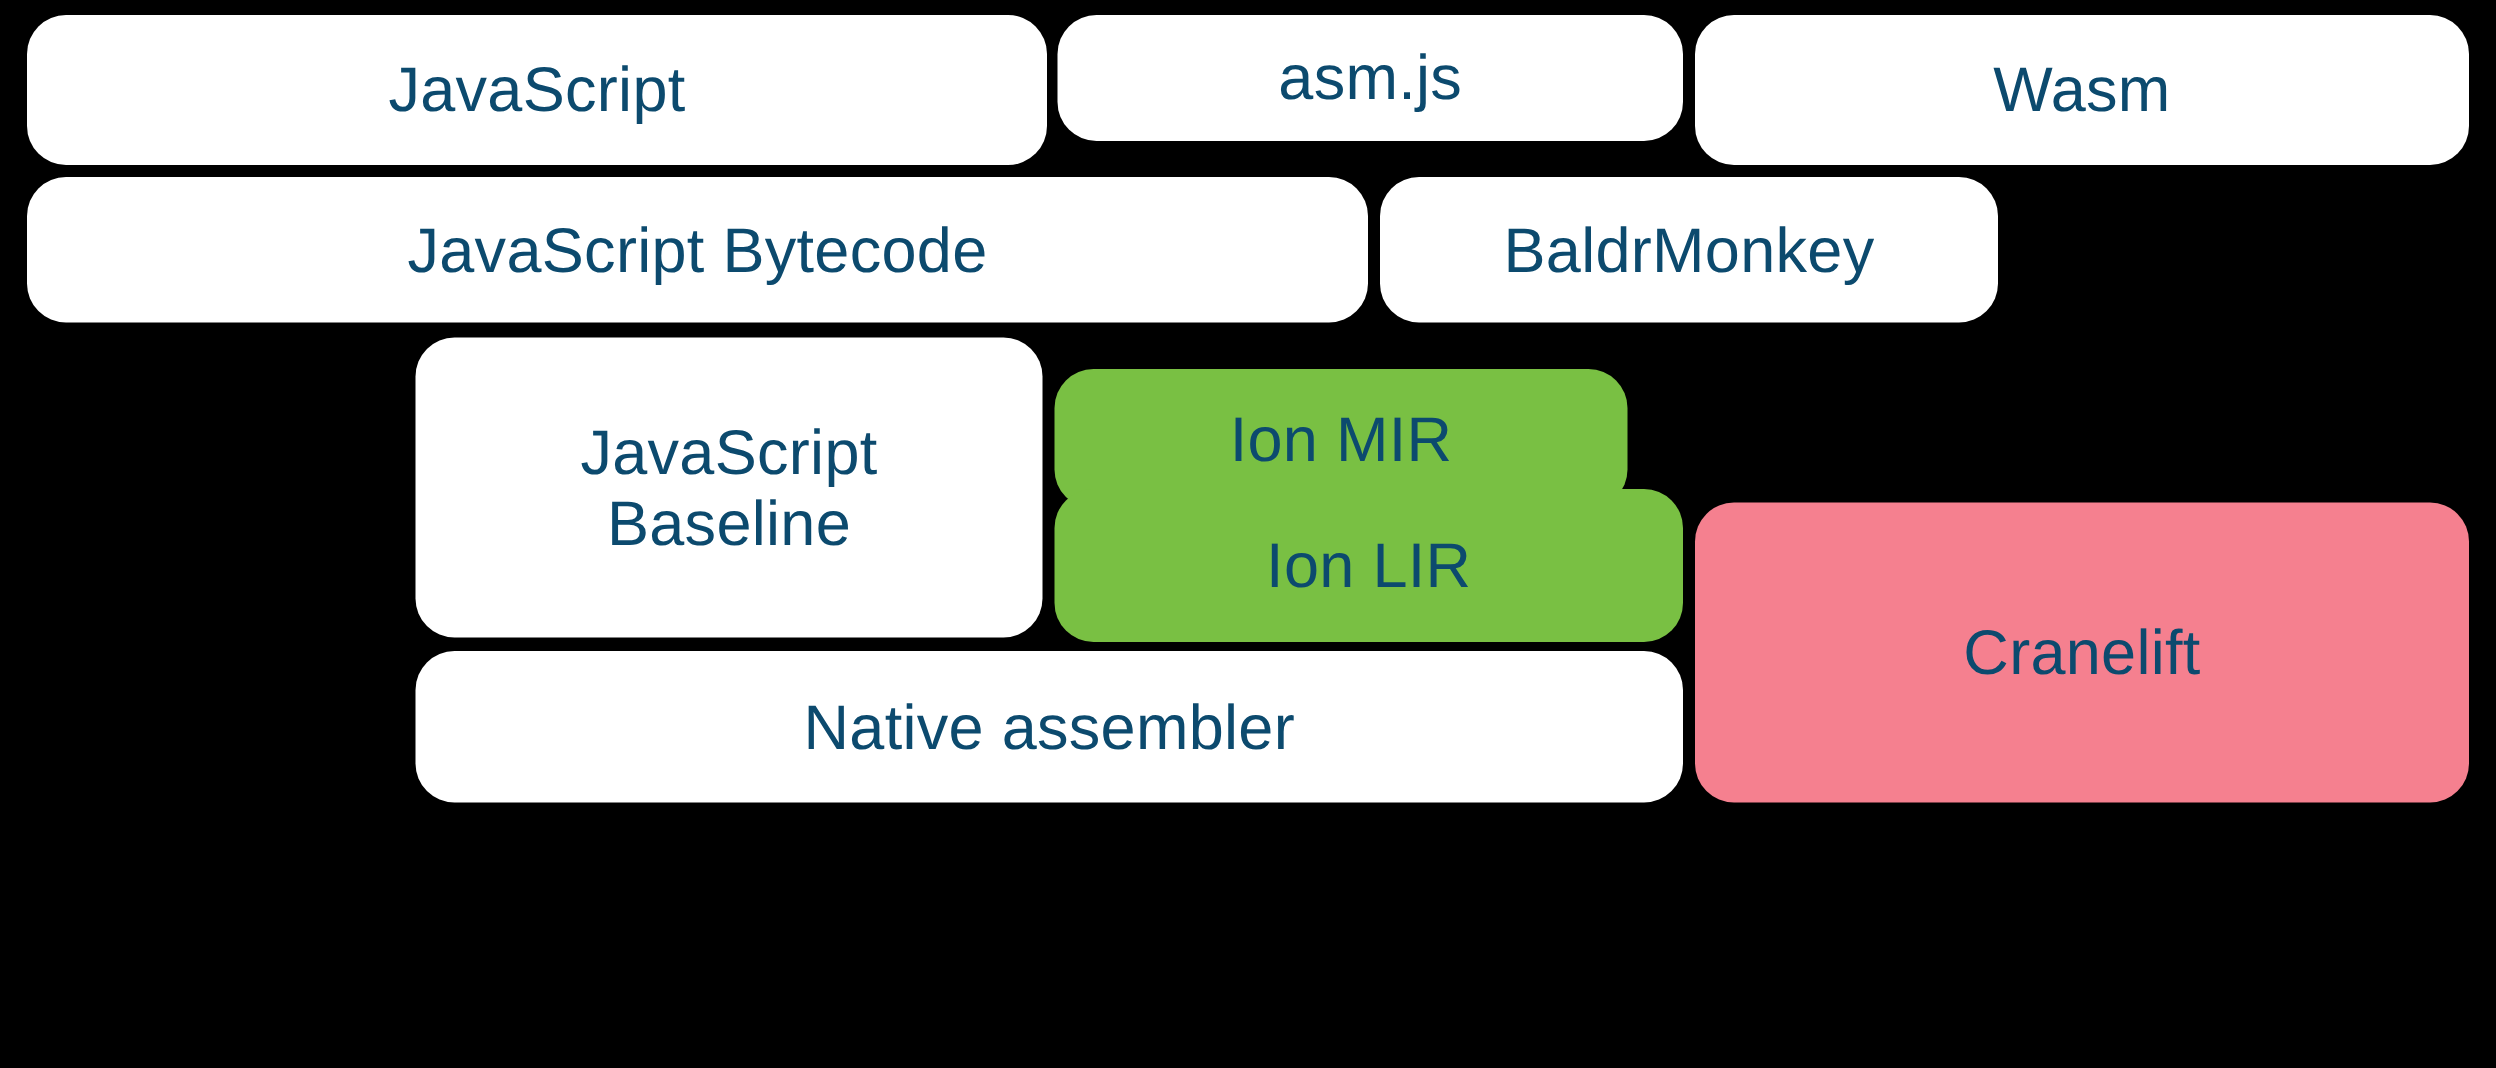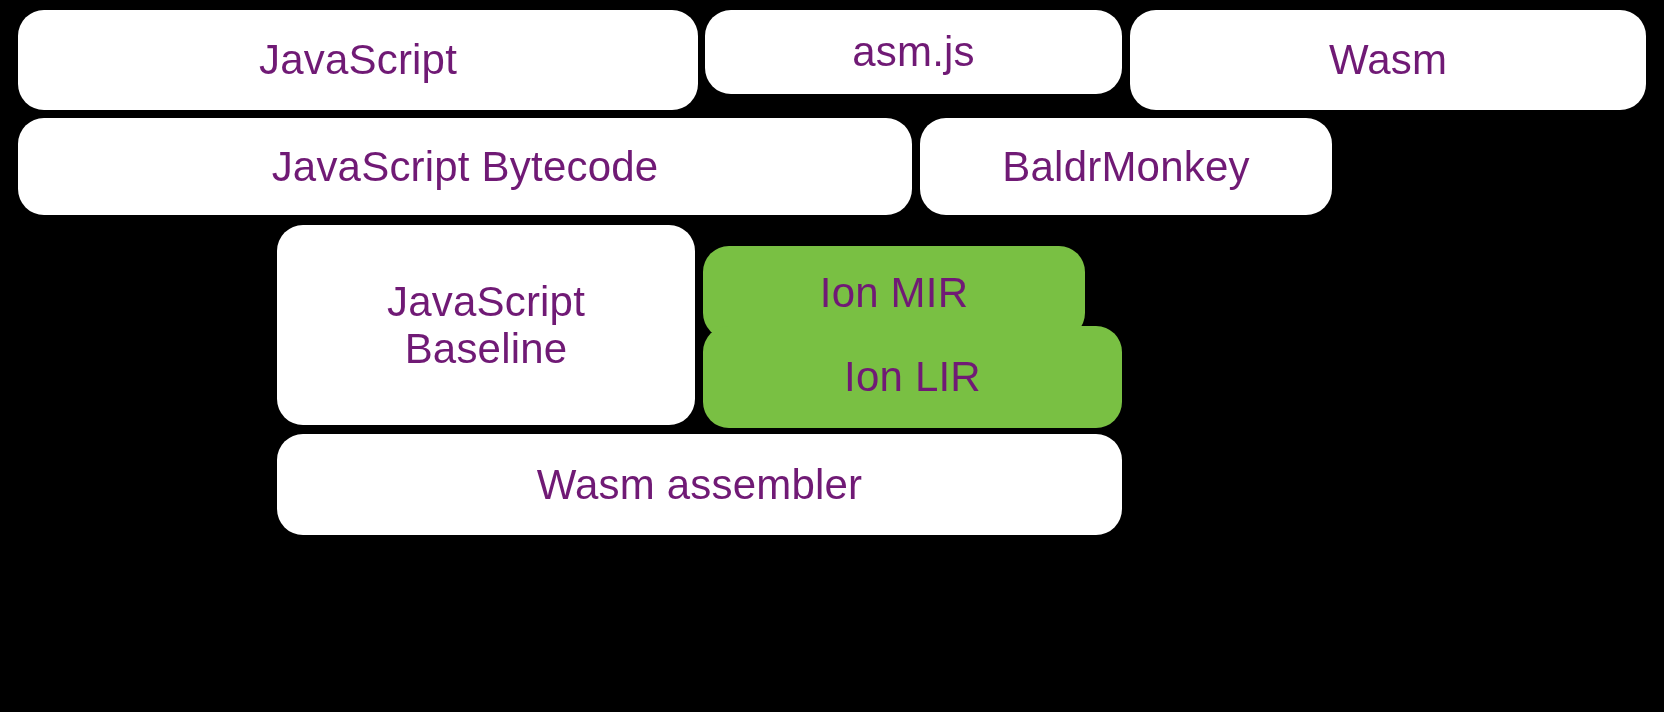--- a/index.html
+++ b/index.html
@@ -17,21 +17,21 @@
     font-family: "Liberation Sans", sans-serif;
   }
   .node {
     position: absolute;
     box-sizing: border-box;
     display: flex;
     align-items: center;
     justify-content: center;
     text-align: center;
     border-radius: 26px;
-    color: #701a75;
+    color: #0c4a6e;
     font-family: "Liberation Sans", sans-serif;
     font-size: 42px;
     font-weight: 400;
     line-height: 1.12;
     letter-spacing: 0.2px;
     white-space: pre-line;
     user-select: none;
   }
   .fill-white { background: #ffffff; }
   .fill-gray  { background: #eaeaea; }
@@ -44,14 +44,15 @@
 <div id="canvas" style="background: rgb(0, 0, 0);">
     <div class="node fill-white" style="left: 18px; top: 10px; width: 680px; height: 100px;"><span>JavaScript</span></div>
     <div class="node fill-white" style="left: 705px; top: 10px; width: 417px; height: 84px;"><span>asm.js</span></div>
     <div class="node fill-white" style="left: 1130px; top: 10px; width: 516px; height: 100px;"><span>Wasm</span></div>
     <div class="node fill-white" style="left: 18px; top: 118px; width: 894px; height: 97px;"><span>JavaScript Bytecode</span></div>
     <div class="node fill-white" style="left: 920px; top: 118px; width: 412px; height: 97px;"><span>BaldrMonkey</span></div>
     <div class="node fill-white" style="left: 277px; top: 225px; width: 418px; height: 200px;"><span>JavaScript
 Baseline</span></div>
     <div class="node fill-green" style="left: 703px; top: 230px; width: 382px; height: 93px; margin-top: 16px;"><span>Ion MIR</span></div>
     <div class="node fill-green" style="left: 703px; top: 326px; width: 419px; height: 102px;"><span>Ion LIR</span></div>
-    <div class="node fill-white" style="left: 277px; top: 434px; width: 845px; height: 101px;"><span>Wasm assembler</span></div>
+    <div class="node fill-pink" style="left: 1130px; top: 335px; width: 516px; height: 200px;"><span>Cranelift</span></div>
+    <div class="node fill-white" style="left: 277px; top: 434px; width: 845px; height: 101px;"><span>Native assembler</span></div>
   </div>
 
 </body></html>

